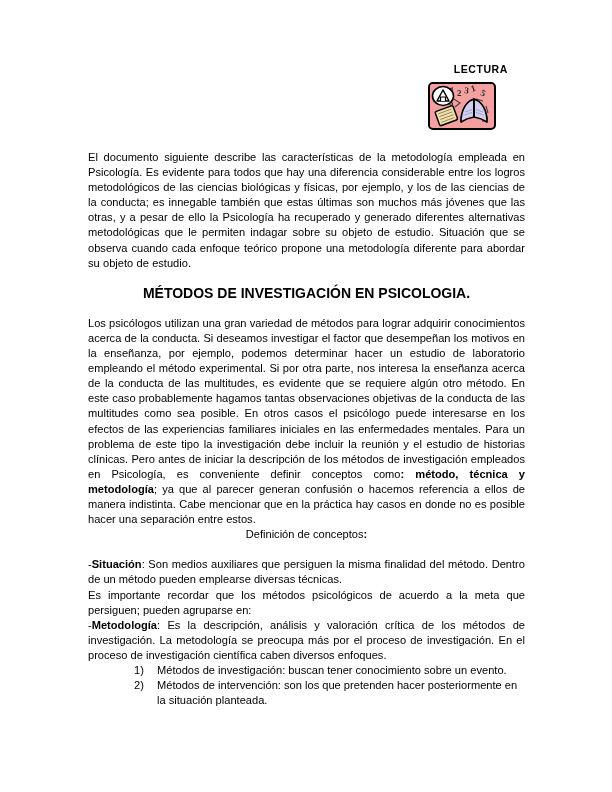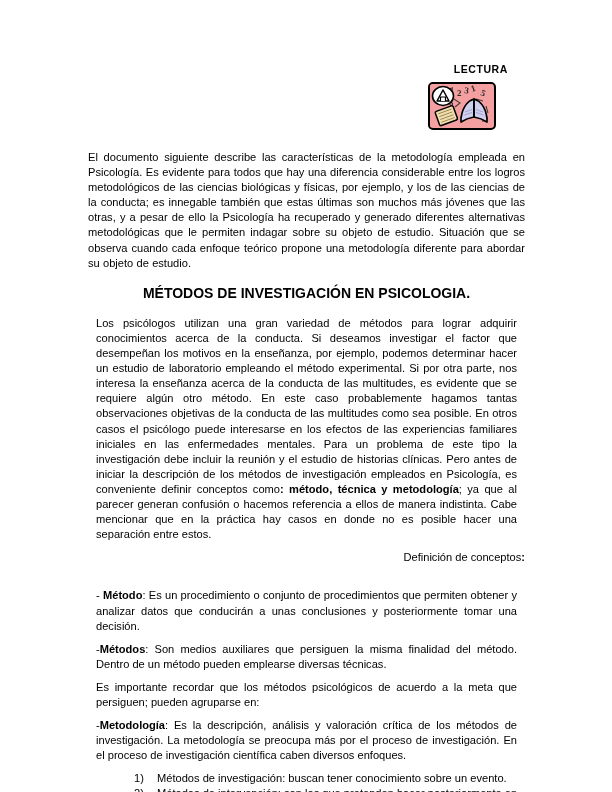--- a/index.html
+++ b/index.html
@@ -81,31 +81,31 @@
 
   .section-heading {
     margin: 15px 0 15px 0;
     font-size: 14px;
     font-weight: bold;
     text-align: center;
     line-height: 15.1px;
   }
 
   p.flow {
-    margin: 8px;
+    margin: 0;
     font-size: 11.1px;
     line-height: 15.1px;
     text-align: justify;
   }
 
   p.left {
     margin: 0;
     font-size: 11.1px;
     line-height: 15.1px;
-    text-align: right;
+    text-align: center;
   }
 
   .blank-line { height: 15.1px; }
 
   ol.numlist {
     margin: 0;
     padding: 0 0 0 46px;
     list-style: none;
     font-size: 11.1px;
     line-height: 15.1px;
@@ -191,23 +191,22 @@
     <p class="para">El documento siguiente describe las características de la metodología empleada en Psicología. Es evidente para todos que hay una diferencia considerable entre los logros metodológicos de las ciencias biológicas y físicas, por ejemplo, y los de las ciencias de la conducta; es innegable también que estas últimas son muchos más jóvenes que las otras, y a pesar de ello la Psicología ha recuperado y generado diferentes alternativas metodológicas que le permiten indagar sobre su objeto de estudio. Situación que se observa cuando cada enfoque teórico propone una metodología diferente para abordar su objeto de estudio.</p>
 
     <div class="section-heading">MÉTODOS DE INVESTIGACIÓN EN PSICOLOGIA.</div>
 
     <p class="flow"><span>Los psicólogos utilizan una gran variedad de métodos para lograr adquirir conocimientos acerca de la conducta. Si deseamos investigar el factor que desempeñan  los motivos en la enseñanza, por ejemplo, podemos determinar hacer un estudio de laboratorio empleando el método experimental. Si por otra parte,  nos interesa la enseñanza acerca de la conducta de las multitudes, es evidente que se requiere algún otro método. En  este caso probablemente hagamos tantas observaciones objetivas de la conducta de las multitudes como sea posible. En otros casos  el psicólogo puede interesarse en los efectos de las experiencias familiares iniciales en las enfermedades mentales. Para un problema de este tipo la investigación debe incluir la reunión y el estudio de historias clínicas.     Pero antes de iniciar la descripción de los métodos de investigación empleados en Psicología, es conveniente definir conceptos como</span><b>: método, técnica y metodología</b><span>; ya que al parecer generan confusión o hacemos referencia a ellos de manera indistinta. Cabe mencionar que en la práctica hay casos en donde no es posible hacer una separación entre estos.</span></p>
 
     <p class="left"><span>Definición de conceptos</span><b>:</b></p>
 
     <div class="blank-line"></div>
 
-    <p class="flow"><span>- </span><b>Método</b><span>: Es un procedimiento o conjunto de procedimientos que permiten obtener y analizar datos que conducirán a unas conclusiones y posteriormente tomar una decisión.</span></p>
-
-    <p class="flow"><span>-</span><b>Métodos</b><span>: Son medios auxiliares que persiguen la misma finalidad del método. Dentro de un método pueden emplearse diversas técnicas.</span></p>
+
+    <p class="flow"><span>-</span><b>Situación</b><span>: Son medios auxiliares que persiguen la misma finalidad del método. Dentro de un método pueden emplearse diversas técnicas.</span></p>
 
     <p class="flow">Es importante recordar que los métodos psicológicos de acuerdo a la meta que persiguen; pueden agruparse en:</p>
 
     <p class="flow"><span>-</span><b>Metodología</b><span>: Es la descripción, análisis y valoración crítica de los métodos de investigación. La metodología se preocupa más por el proceso de investigación. En el proceso de investigación científica caben diversos enfoques.</span></p>
 
     <ol class="numlist">
       <li><span class="marker">1)</span><span>Métodos de investigación: buscan tener conocimiento sobre un evento.</span></li>
       <li><span class="marker">2)</span><span>Métodos de intervención: son los que pretenden hacer posteriormente en la situación planteada.</span></li>
     </ol>
 

